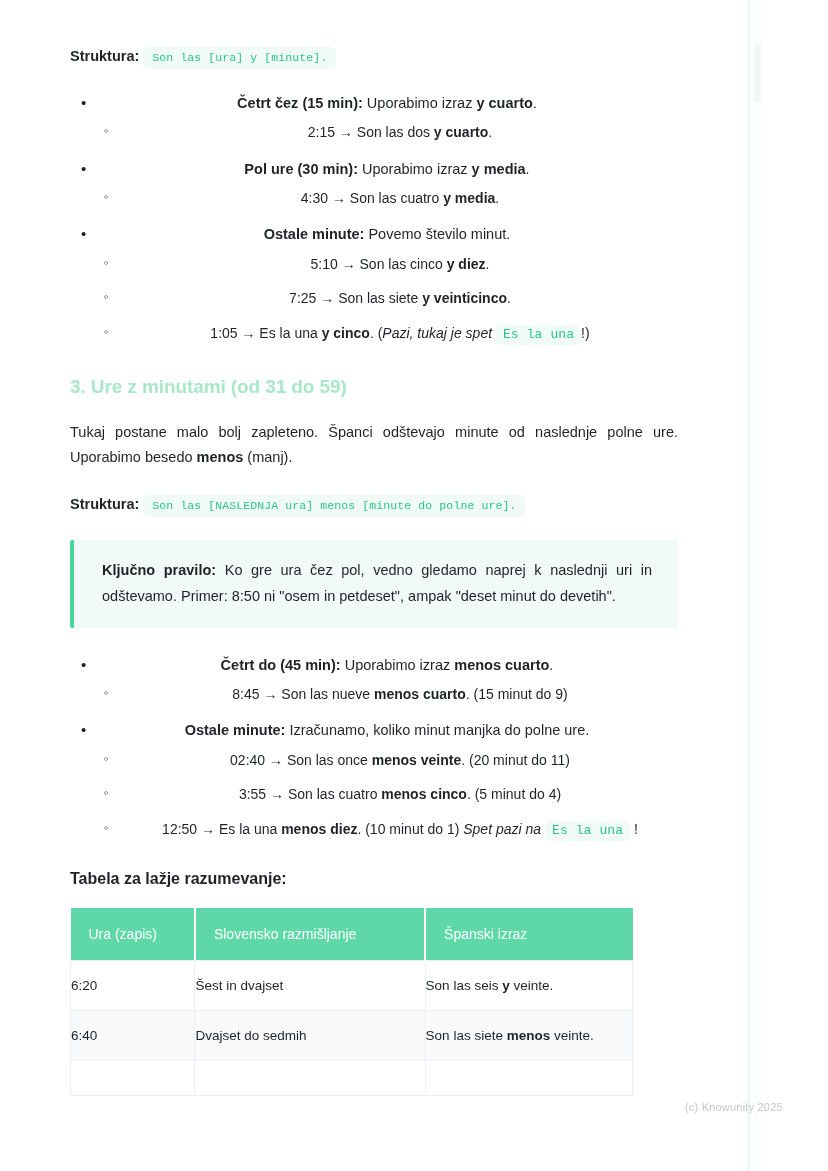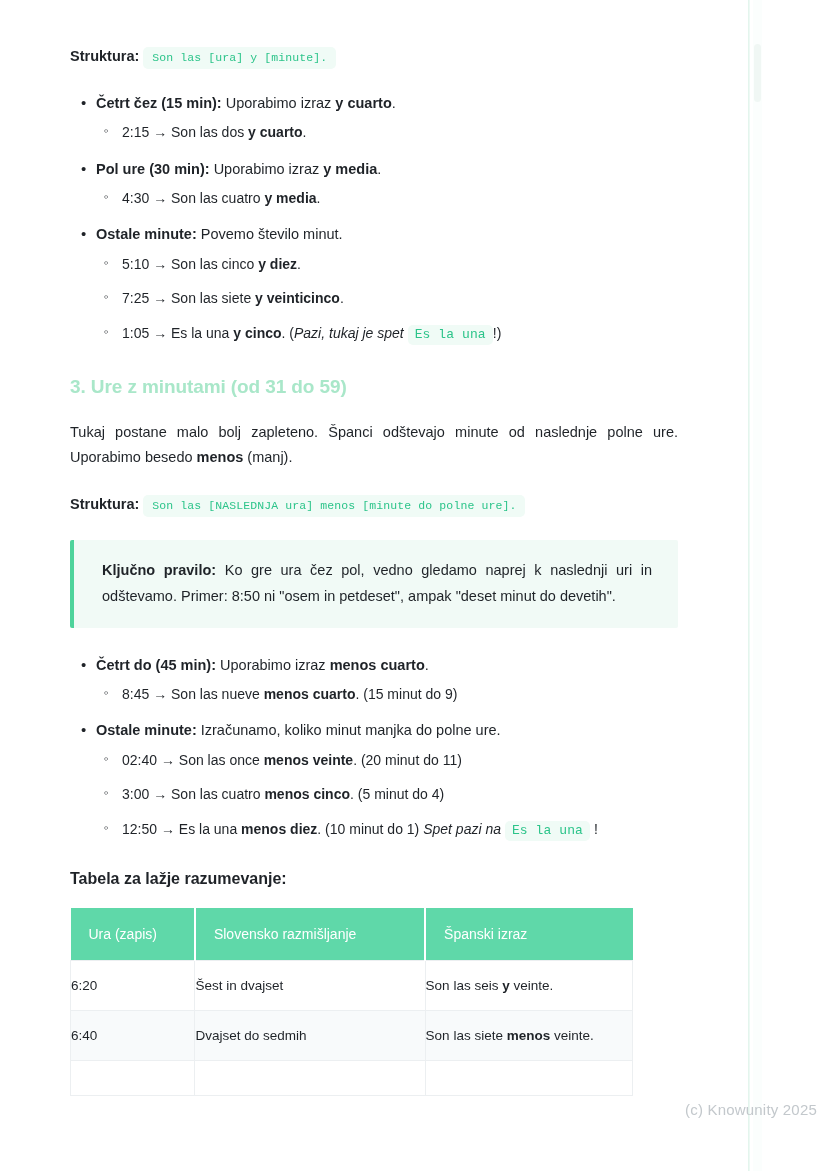--- a/index.html
+++ b/index.html
@@ -48,21 +48,21 @@
     position: absolute;
     left: 754px; top: 44px;
     width: 7px; height: 58px;
     border-radius: 4px;
     background: #f0f7f4;
   }
 
   .watermark {
     position: absolute;
     left: 685px; top: 1101px;
-    font-size: 15px;
+    font-size: 11px;
     color: #c3c8cc;
     letter-spacing: .2px;
     white-space: nowrap;
   }
 
   
   .struct-line {
     font-size: 14.5px;
     line-height: 1.5;
     margin: 12px 0 24px 0;
@@ -82,20 +82,21 @@
   }
   code.code.inline {
     padding: 2px 7px 3px 7px;
     font-size: 13px;
   }
 
   ul.lvl1 {
     list-style: none;
     margin: 0 0 0 0;
     padding: 0;
+    text-align: center;
   }
   ul.lvl1 > li {
     position: relative;
     padding-left: 26px;
     margin-bottom: 14px;
     font-size: 14.5px;
     line-height: 1.55;
   }
   ul.lvl1 > li::before {
     content: "•";
@@ -246,21 +247,21 @@
       <span class="b">Četrt do (45 min):</span><span> Uporabimo izraz </span><span class="b">menos cuarto</span><span>.</span>
       <ul class="lvl2">
         <li><span>8:45 → Son las nueve </span><span class="b">menos cuarto</span><span>. (15 minut do 9)</span></li>
       </ul>
     </li>
 
     <li>
       <span class="b">Ostale minute:</span><span> Izračunamo, koliko minut manjka do polne ure.</span>
       <ul class="lvl2">
         <li><span>02:40 → Son las once </span><span class="b">menos veinte</span><span>. (20 minut do 11)</span></li>
-        <li><span>3:00 → Son las cuatro </span><span class="b">menos cinco</span><span>. (5 minut do 4)</span></li>
+        <li><span>3:55 → Son las cuatro </span><span class="b">menos cinco</span><span>. (5 minut do 4)</span></li>
         <li><span>12:50 → Es la una </span><span class="b">menos diez</span><span>. (10 minut do 1) </span><span class="i">Spet pazi na</span> <code class="code inline">Es la una</code> <span>!</span></li>
       </ul>
     </li>
 
   </ul>
 
   <div class="table-caption">Tabela za lažje razumevanje:</div>
 
   <table class="tbl">
     <thead>

